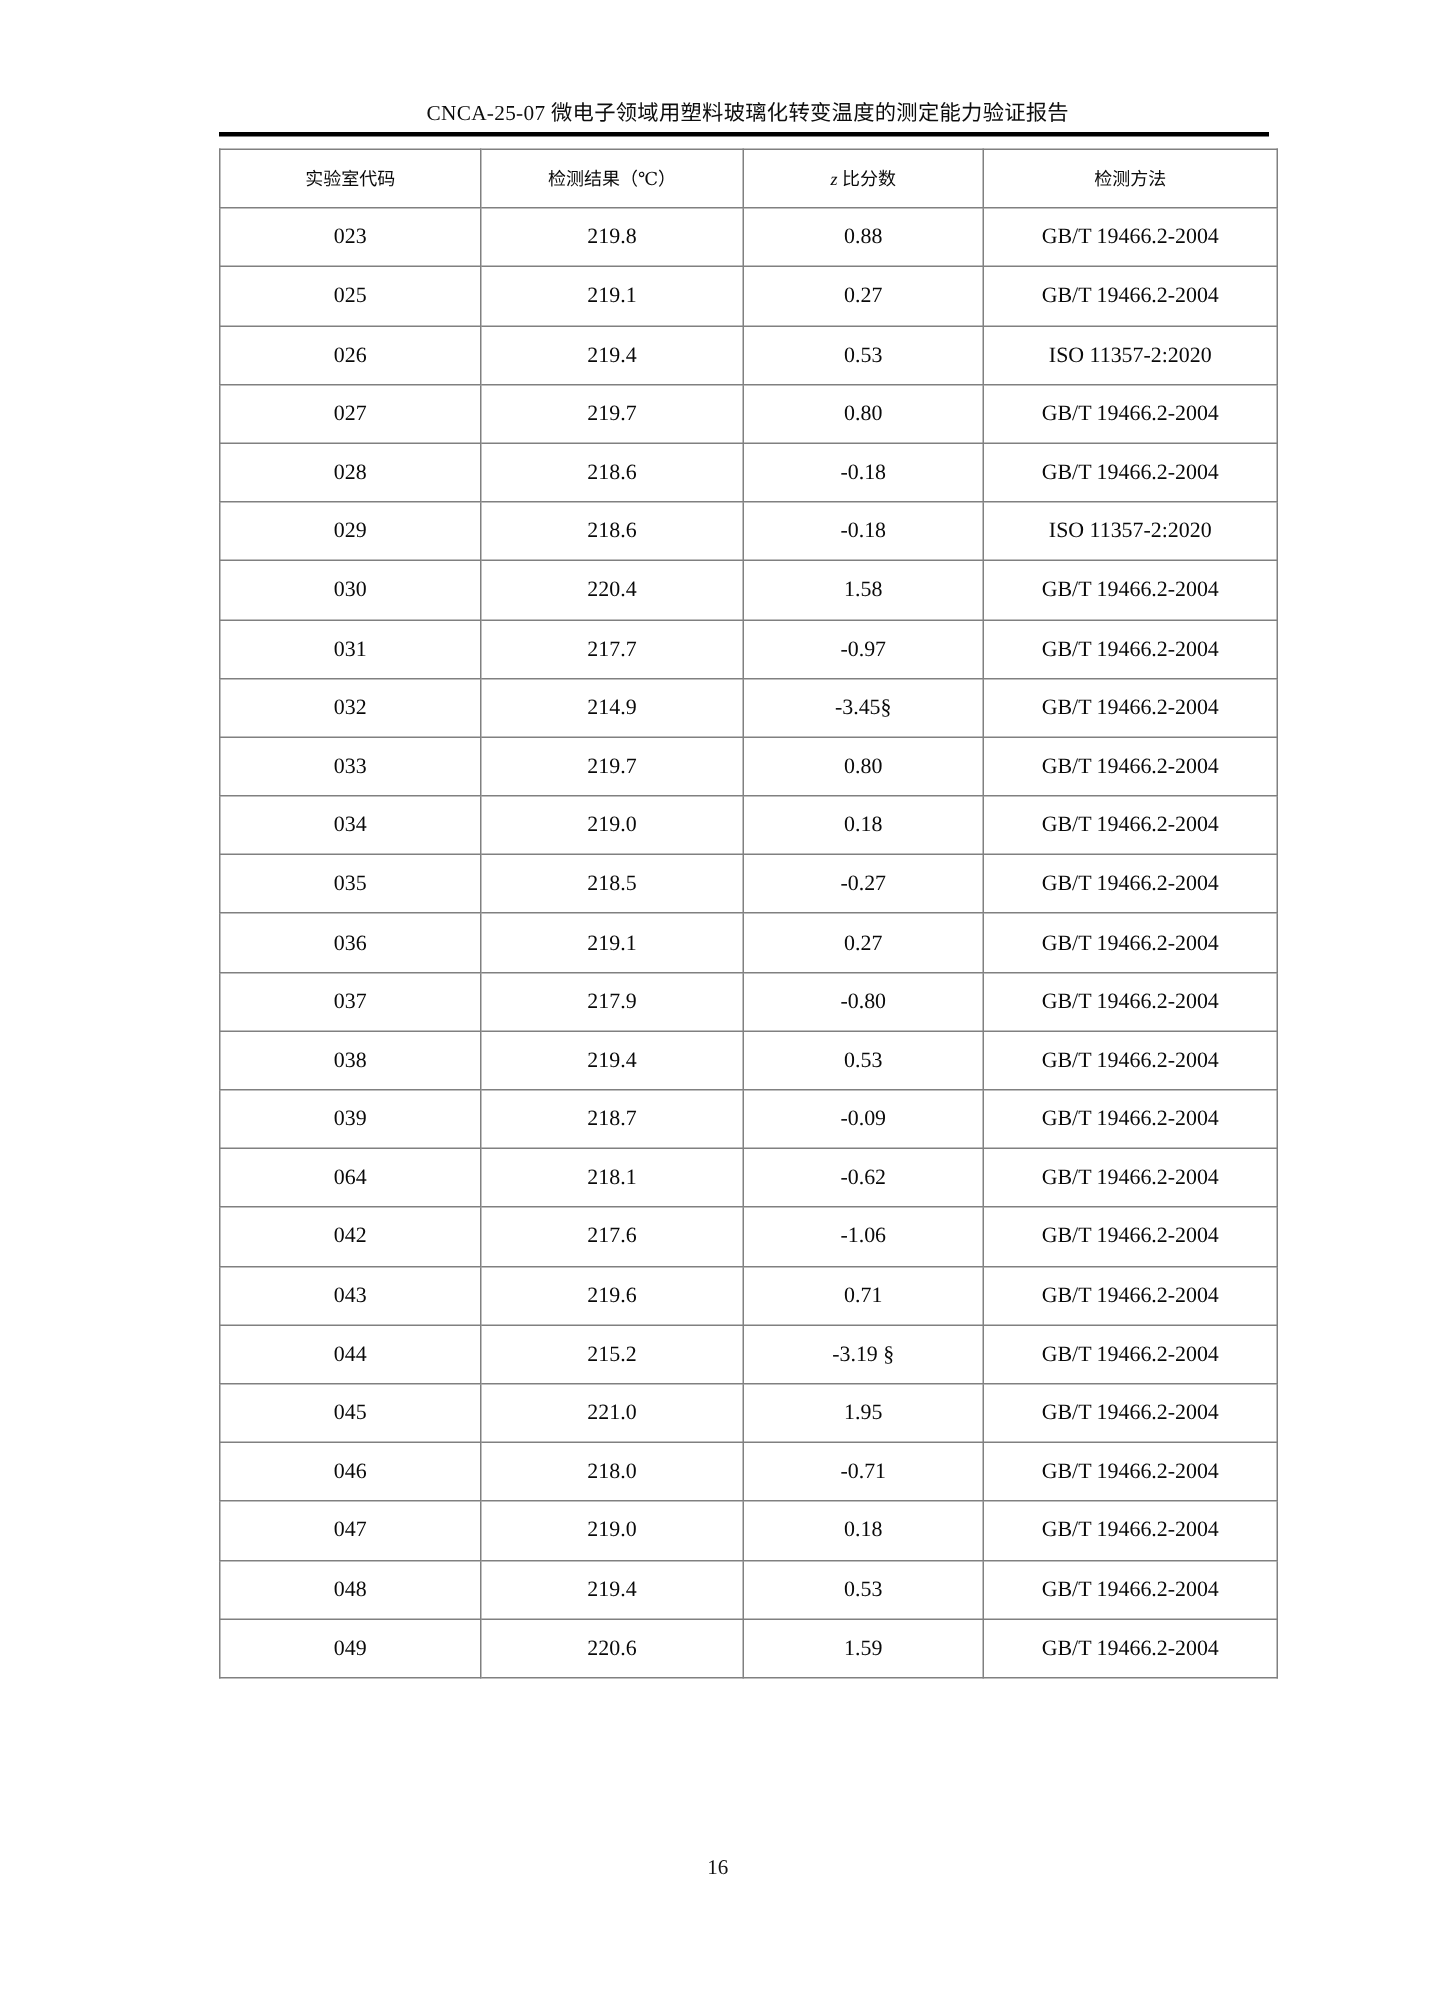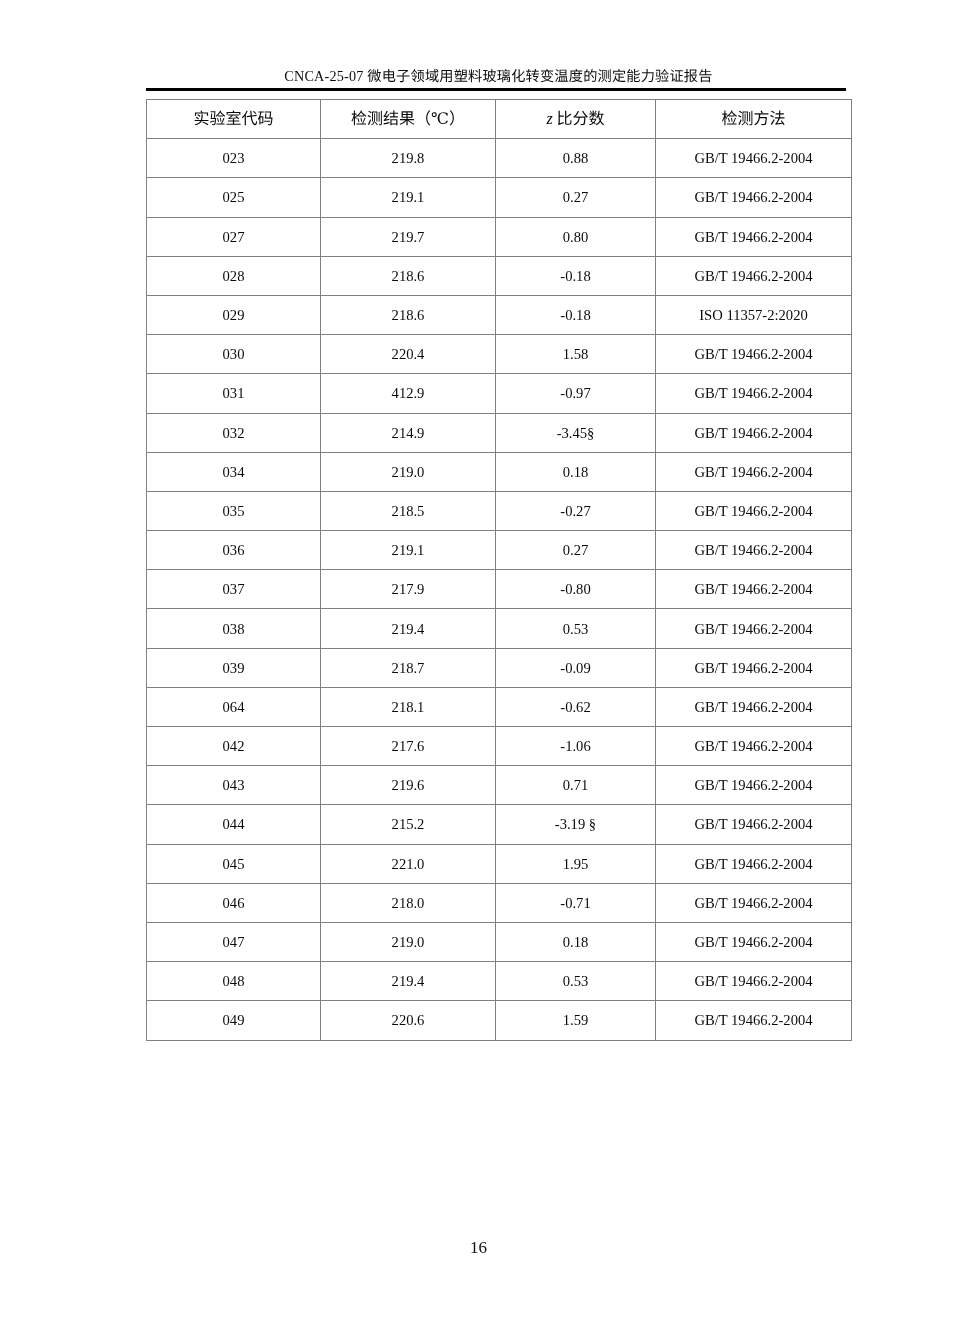--- a/index.html
+++ b/index.html
@@ -72,34 +72,34 @@
     height: 38.2px;
     padding: 0 4px;
     text-align: center;
     vertical-align: middle;
     font-size: 14.6px;
     line-height: 1.1;
     color: #0a0a0a;
     font-weight: normal;
   }
   table.results th {
-    font-size: 16px;
+    font-size: 12px;
   }
   .zlabel-italic {
     font-style: italic;
   }
 
   
   .page-number {
     position: absolute;
     left: 0;
     top: 1238px;
     width: 957px;
     text-align: center;
-    font-size: 17px;
+    font-size: 14px;
     color: #111111;
   }
 </style>
 </head>
 <body>
 
 <div class="page">
 
   <div class="header-zone">
     <div class="header-title">CNCA-25-07 微电子领域用塑料玻璃化转变温度的测定能力验证报告</div>
@@ -129,20 +129,26 @@
             <td>0.88</td>
             <td>GB/T 19466.2-2004</td>
           </tr>
           <tr>
             <td>025</td>
             <td>219.1</td>
             <td>0.27</td>
             <td>GB/T 19466.2-2004</td>
           </tr>
           <tr>
+            <td>026</td>
+            <td>219.4</td>
+            <td>0.53</td>
+            <td>ISO 11357-2:2020</td>
+          </tr>
+          <tr>
             <td>027</td>
             <td>219.7</td>
             <td>0.80</td>
             <td>GB/T 19466.2-2004</td>
           </tr>
           <tr>
             <td>028</td>
             <td>218.6</td>
             <td>-0.18</td>
             <td>GB/T 19466.2-2004</td>
@@ -154,31 +160,37 @@
             <td>ISO 11357-2:2020</td>
           </tr>
           <tr>
             <td>030</td>
             <td>220.4</td>
             <td>1.58</td>
             <td>GB/T 19466.2-2004</td>
           </tr>
           <tr>
             <td>031</td>
-            <td>412.9</td>
+            <td>217.7</td>
             <td>-0.97</td>
             <td>GB/T 19466.2-2004</td>
           </tr>
           <tr>
             <td>032</td>
             <td>214.9</td>
             <td>-3.45§</td>
             <td>GB/T 19466.2-2004</td>
           </tr>
           <tr>
+            <td>033</td>
+            <td>219.7</td>
+            <td>0.80</td>
+            <td>GB/T 19466.2-2004</td>
+          </tr>
+          <tr>
             <td>034</td>
             <td>219.0</td>
             <td>0.18</td>
             <td>GB/T 19466.2-2004</td>
           </tr>
           <tr>
             <td>035</td>
             <td>218.5</td>
             <td>-0.27</td>
             <td>GB/T 19466.2-2004</td>

